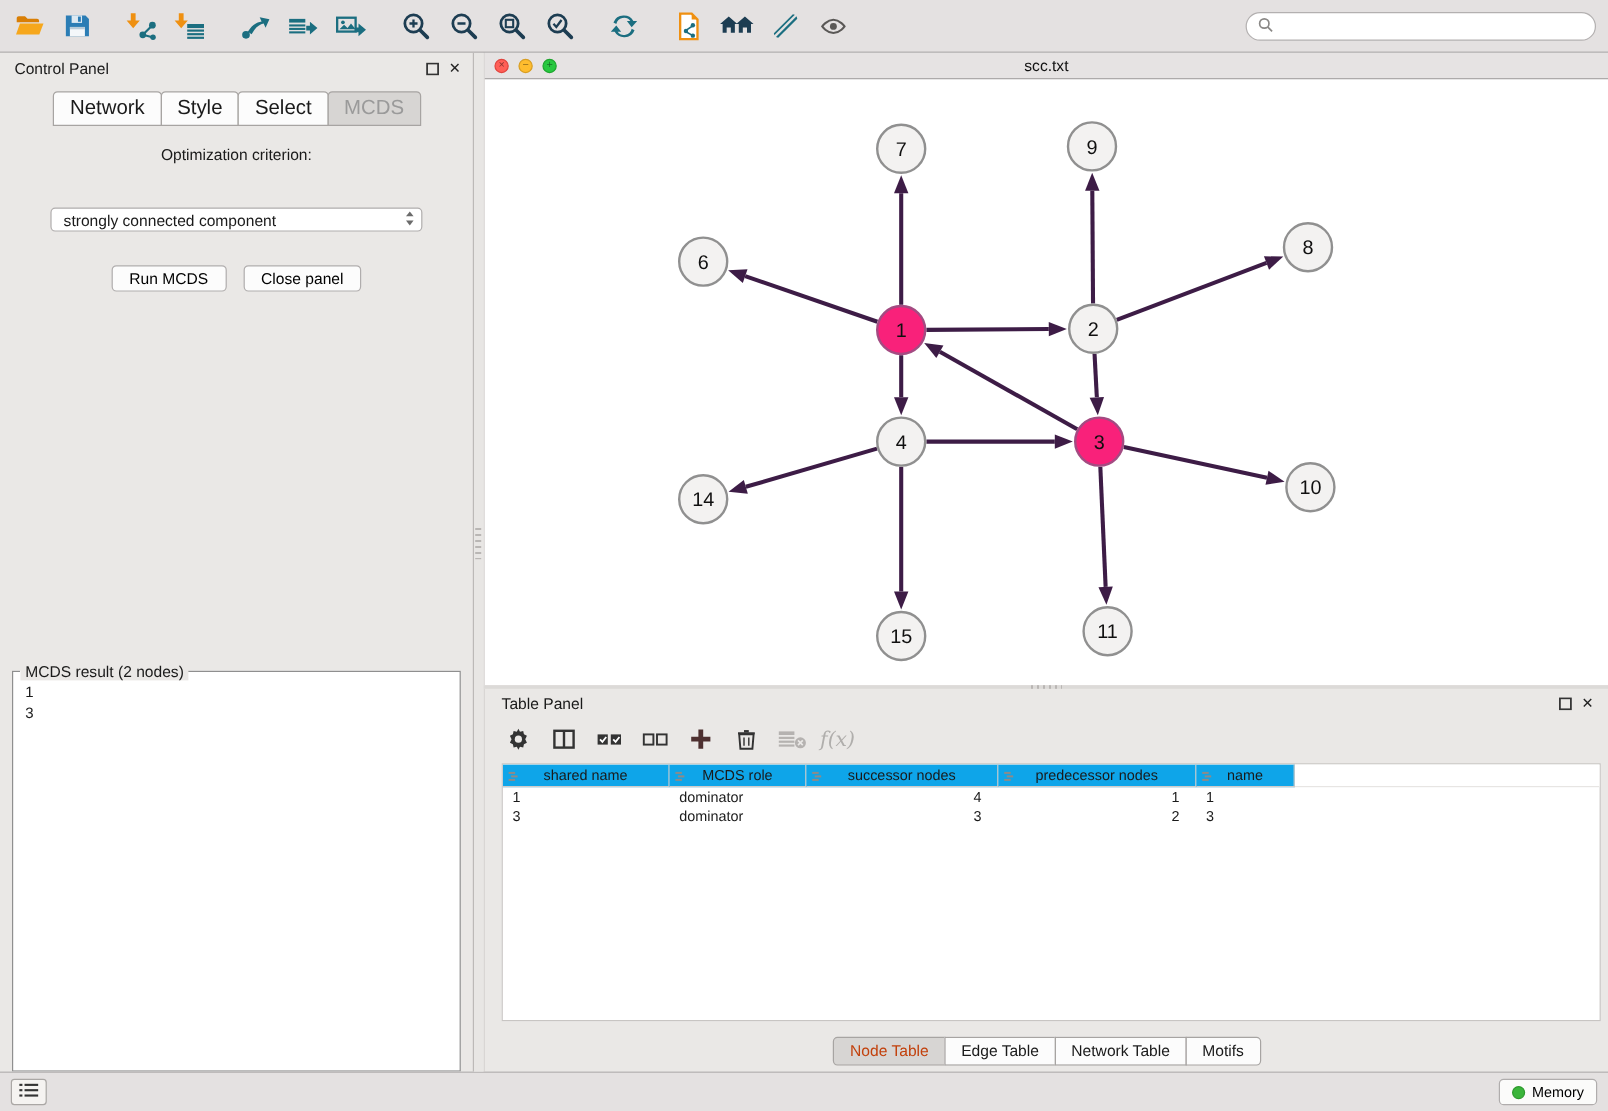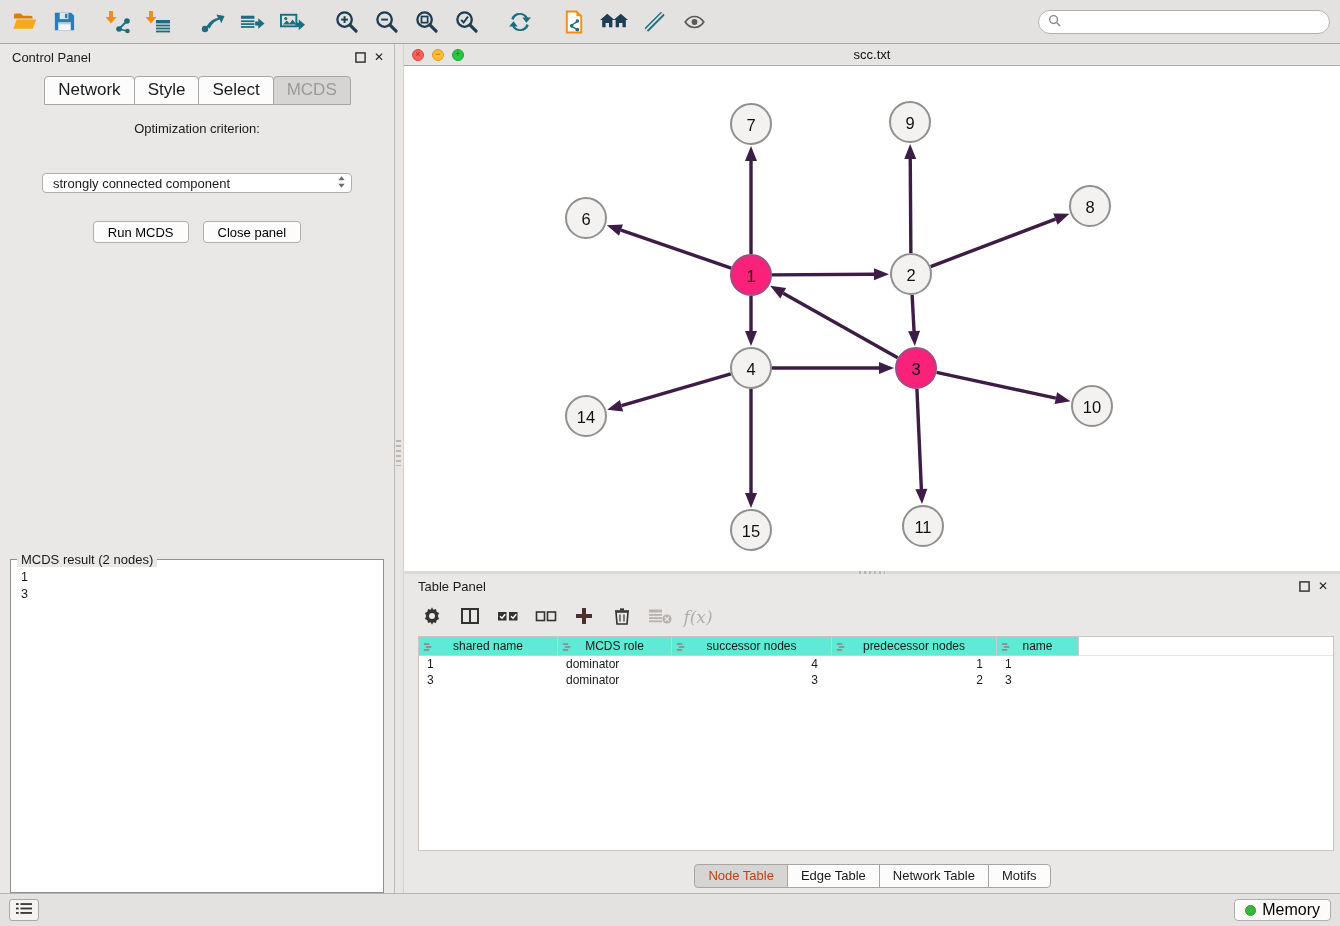--- a/index.html
+++ b/index.html
@@ -63,36 +63,36 @@
 
   
   .table-panel { flex:1; background:#eae8e6; display:flex; flex-direction:column; min-height:0; border-left:1px solid #d5d2d0; }
   .tp-header { height:24px; display:flex; align-items:center; justify-content:space-between; padding:0 12px 0 14px; font-size:13px; flex:none; }
   .tp-toolbar { height:38px; display:flex; align-items:center; gap:6px; padding-left:12px; flex:none; }
   .tp-btn { width:32px; height:30px; border:none; background:transparent; display:flex; align-items:center; justify-content:center; cursor:pointer; padding:0; }
   .tp-btn[data-interactable="false"] { cursor:default; }
   .fx-glyph { font-style:italic; font-family:"DejaVu Serif","Liberation Serif",serif; color:#b0aeac; font-size:17px; }
   .table-wrap { margin:0 6px 8px 14px; background:#fff; border:1px solid #c8c5c3; flex:1; overflow:hidden; display:flex; flex-direction:column; }
   .nt-head { display:flex; flex:none; height:19px; }
-  .nt-hcell { background:#5eead4; border-right:1px solid #cfccca; border-bottom:1px solid #cfccca; font-size:12px; display:flex; align-items:center; justify-content:center; position:relative; flex:none; cursor:pointer; }
+  .nt-hcell { background:#0ea5e9; border-right:1px solid #cfccca; border-bottom:1px solid #cfccca; font-size:12px; display:flex; align-items:center; justify-content:center; position:relative; flex:none; cursor:pointer; }
   .nt-hcell .sort-ic { position:absolute; left:4px; top:4px; }
   .nt-hfill { flex:1; background:#fff; border-bottom:1px solid #e7e5e3; }
   .nt-row { display:flex; height:16px; flex:none; }
   .nt-cell { font-size:12px; line-height:16px; padding:0 8px; flex:none; white-space:nowrap; overflow:hidden; }
   .nt-cell.right { text-align:right; padding-right:14px; }
   .tp-tabs { height:34px; display:flex; justify-content:center; align-items:center; flex:none; }
   .tp-tab { font-size:13px; padding:3px 13px 4px; background:#fcfcfc; border:1px solid #a7a4a2; margin-right:-1px; cursor:pointer; }
   .tp-tab:first-child { border-radius:4px 0 0 4px; }
   .tp-tab:last-child { border-radius:0 4px 4px 0; }
   .tp-tab.active { background:#d7d5d3; color:#c2410c; }
 
   
   .statusbar { height:33px; flex:none; background:#e4e1e1; border-top:1px solid #b5b2b2; display:flex; align-items:center; justify-content:space-between; padding:0 9px; }
   .status-left { width:30px; height:22px; background:#f5f3f1; border:1px solid #aaa7a5; border-radius:3px; display:flex; align-items:center; justify-content:center; cursor:pointer; }
-  .memory-btn { height:22px; background:#fbfbfa; border:1px solid #b0adad; border-radius:4px; display:flex; align-items:center; gap:6px; padding:0 10px; font-size:16px; font-family:inherit; cursor:pointer; }
+  .memory-btn { height:22px; background:#fbfbfa; border:1px solid #b0adad; border-radius:4px; display:flex; align-items:center; gap:6px; padding:0 10px; font-size:12px; font-family:inherit; cursor:pointer; }
   .mem-dot { width:11px; height:11px; border-radius:50%; background:#3bb53b; border:1px solid #2e9a2e; display:inline-block; }
 </style>
 </head>
 <body>
 
 <div class="window" data-interactable="false">
 
 
   <div class="toolbar" data-interactable="false">
     <div class="tb-icons" id="toolbar-icons" data-interactable="false">

